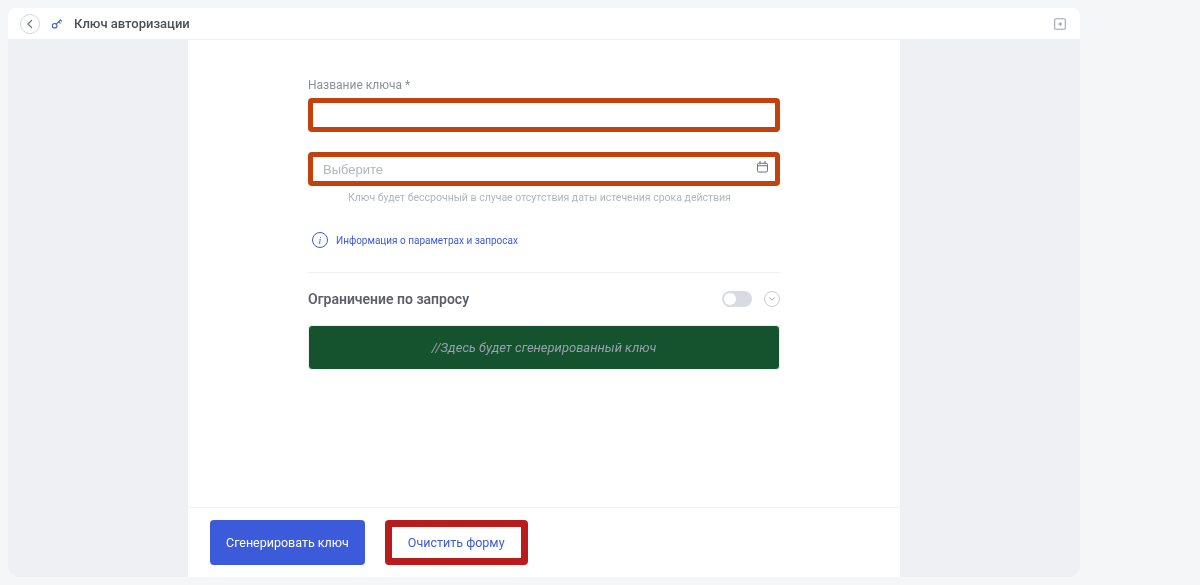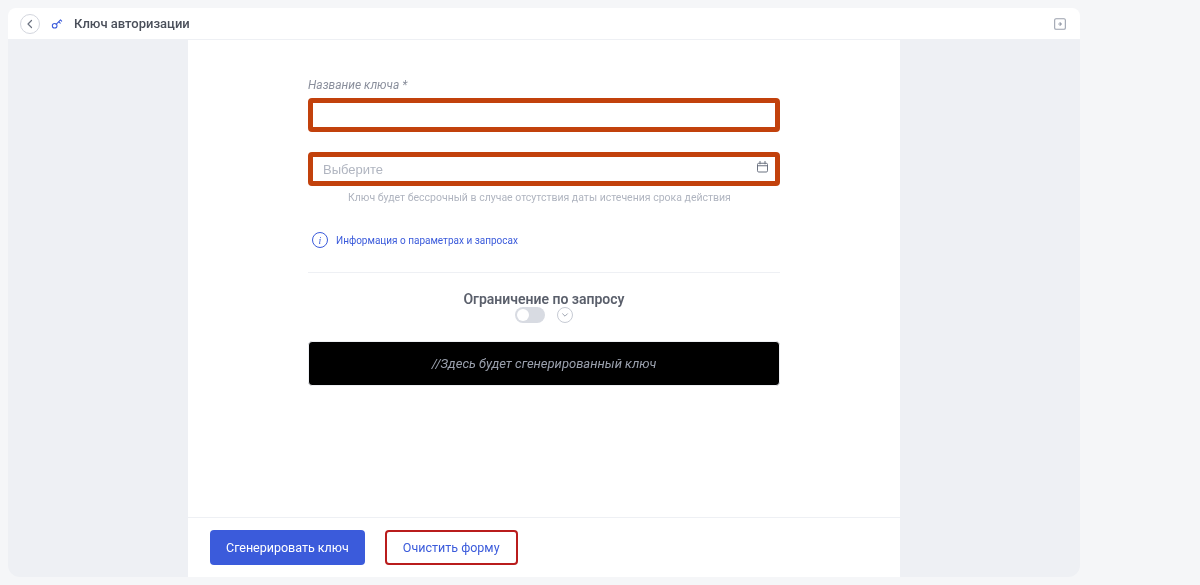--- a/index.html
+++ b/index.html
@@ -89,21 +89,20 @@
       flex: 1;
     }
     .field-group {
       margin-bottom: 20px;
     }
     .field-label {
       font-size: 12px;
       color: #8a8f9c;
       margin-bottom: 6px;
       display: block;
-      font-style: italic;
     }
     .text-input {
       width: 100%;
       height: 34px;
       border: 5px solid #c2410c;
       border-radius: 4px;
       padding: 0 10px;
       font-size: 13px;
       color: #4a4f5a;
       outline: none;
@@ -157,21 +156,20 @@
     .divider {
       height: 1px;
       background: #eef0f4;
       margin-bottom: 18px;
     }
     .restriction-row {
       display: flex;
       align-items: center;
       justify-content: space-between;
       margin-bottom: 18px;
-      flex-direction: column;
     }
     .restriction-label {
       font-size: 14px;
       color: #5a5f6b;
       font-weight: 600;
     }
     .restriction-controls {
       display: flex;
       align-items: center;
       gap: 12px;
@@ -202,21 +200,21 @@
       display: flex;
       align-items: center;
       justify-content: center;
       cursor: pointer;
     }
     .chevron-circle svg {
       width: 8px;
       height: 8px;
     }
     .generated-key-box {
-      background: #000000;
+      background: #14532d;
       border: 1px solid #eef0f4;
       border-radius: 4px;
       padding: 14px;
       text-align: center;
       font-size: 13px;
       color: #9aa0ad;
       font-style: italic;
     }
     .footer-bar {
       border-top: 1px solid #eef0f4;
@@ -232,21 +230,21 @@
       border: none;
       font-family: inherit;
     }
     .btn-primary {
       background: #3b5bdb;
       color: #fff;
     }
     .btn-secondary {
       background: #fff;
       color: #3b5bdb;
-      border: 2px solid #b91c1c;
+      border: 7px solid #b91c1c;
     }
   </style>
 </head>
 <body>
 
 <div class="outer-frame">
   <div class="header-bar">
     <div class="header-left">
       <div class="back-btn">
         <svg viewBox="0 0 10 10">

